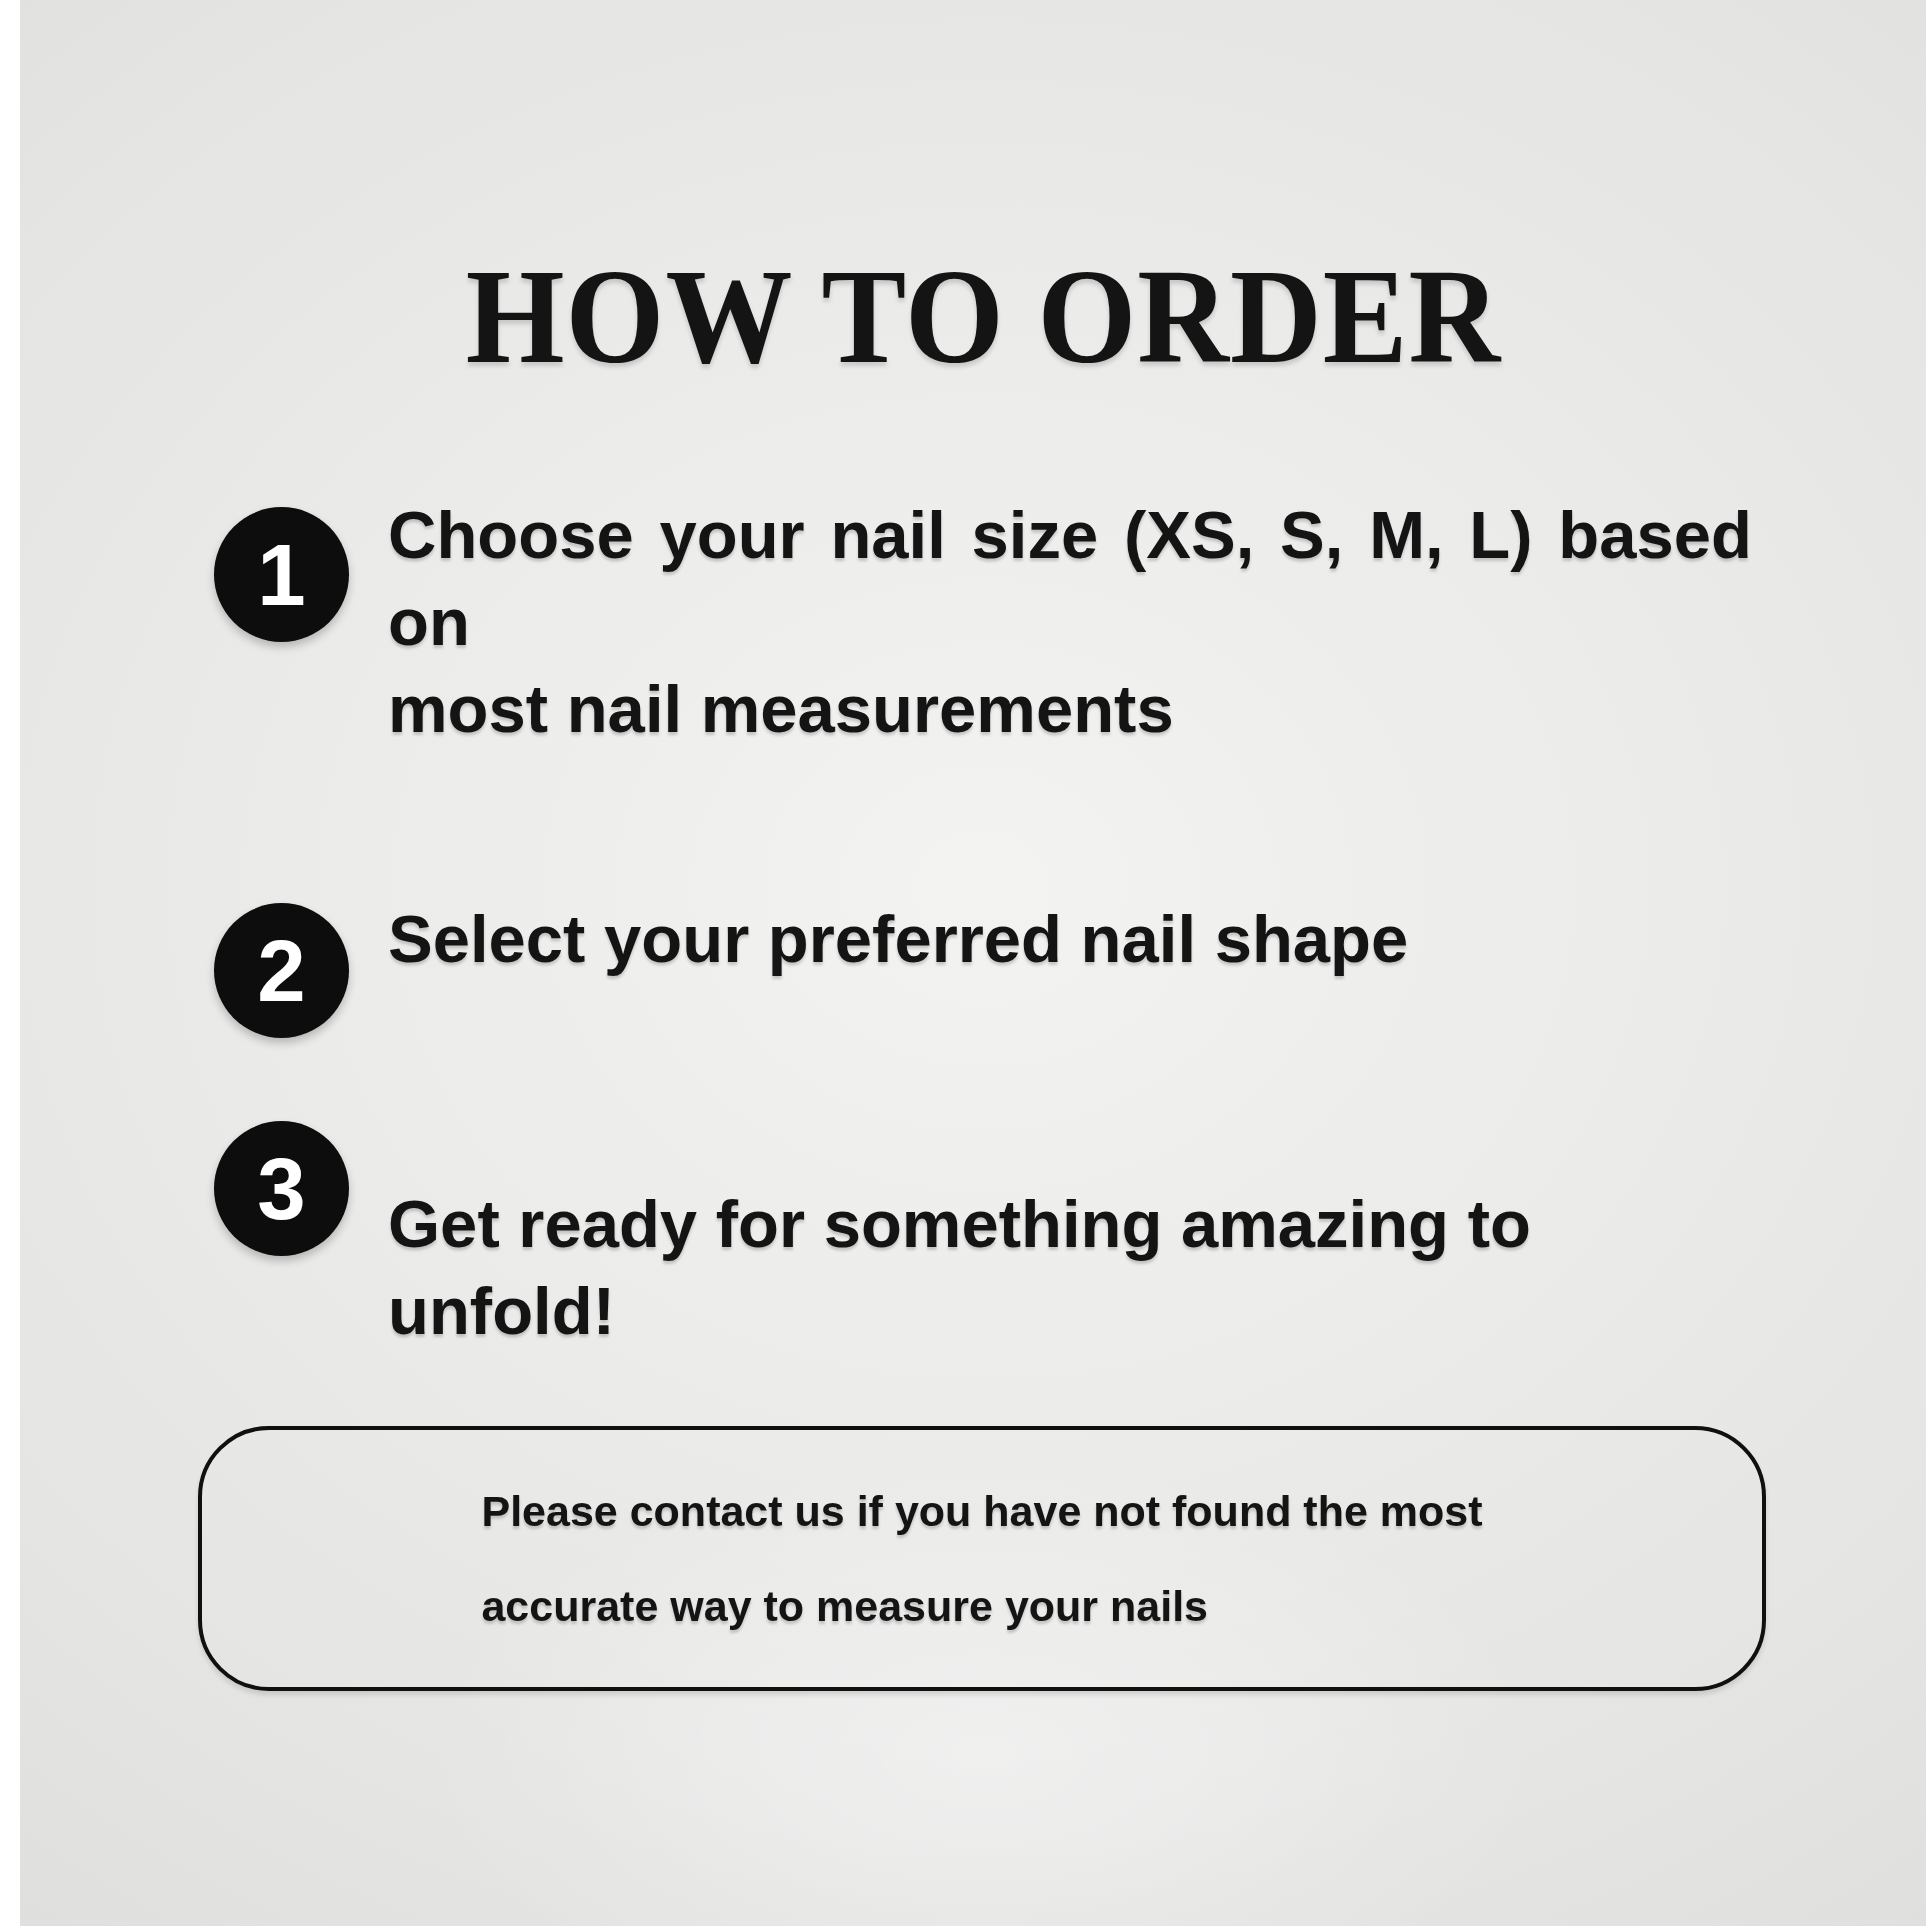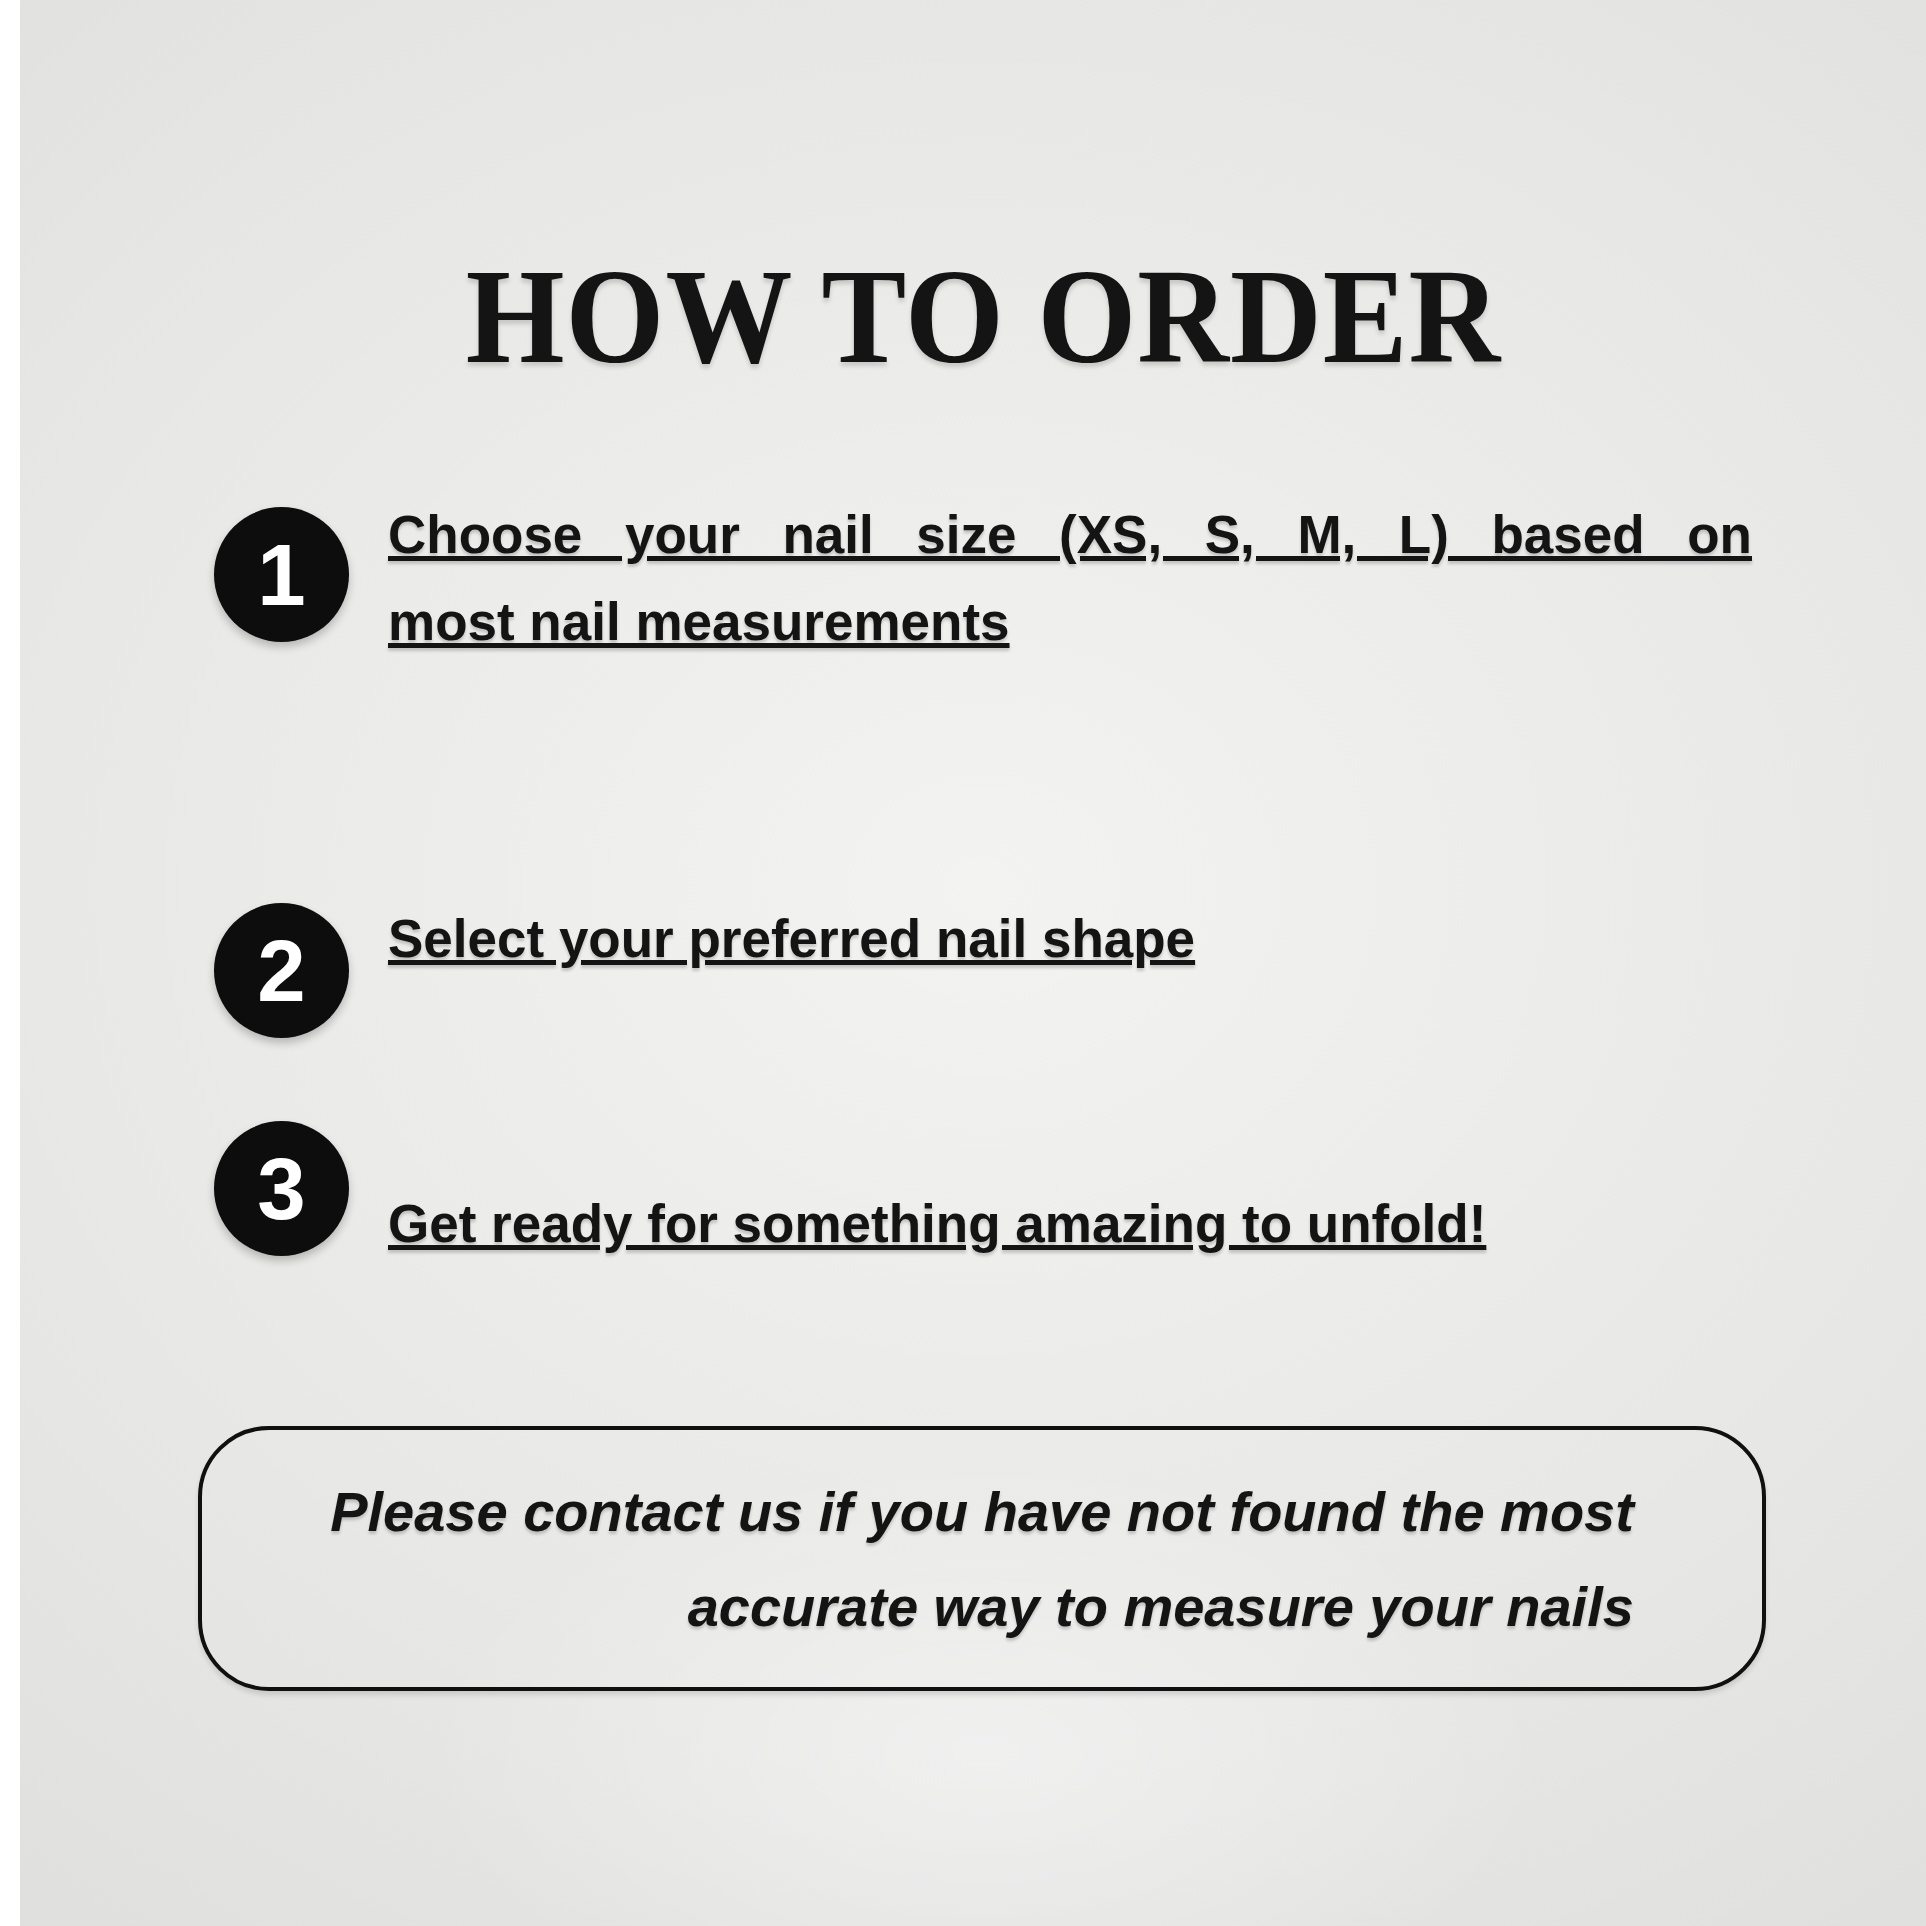--- a/index.html
+++ b/index.html
@@ -51,25 +51,24 @@
     box-shadow:0 5px 8px rgba(0,0,0,0.22);
   }
   .badge-1{left:194px; top:507px;}
   .badge-2{left:194px; top:903px;}
   .badge-3{left:194px; top:1121px;}
   .step-text{
     position:absolute;
     left:368px;
     width:1364px;
     font-weight:700;
-    font-size:53px;
+    font-size:67px;
     line-height:87px;
     color:var(--text);
     text-shadow:0 3px 3px rgba(0,0,0,0.18);
-    text-decoration:underline;
   }
   .step-1-heading{top:491px;}
   .step-2-heading{top:895px;}
   .step-3-heading{top:1180px;}
   .step-note{
     position:absolute;
     left:368px; top:669px;
     width:1364px;
     font-style:italic;
     font-weight:400;
@@ -89,24 +88,23 @@
     width:1568px; height:265px;
     box-sizing:border-box;
     border:4px solid #101010;
     border-radius:71px;
     display:flex; align-items:center; justify-content:center;
     box-shadow:0 4px 5px rgba(0,0,0,0.12);
   }
   .footer-text{
     margin:0;
     padding:0 40px;
-    text-align:right;
+    text-align:left;
     font-weight:700;
-    font-style:italic;
-    font-size:56px;
+    font-size:43px;
     line-height:95px;
     white-space:pre-line;
     color:var(--text);
     text-shadow:0 3px 3px rgba(0,0,0,0.18);
   }
 </style>
 </head>
 <body>
 
 <div class="canvas">

